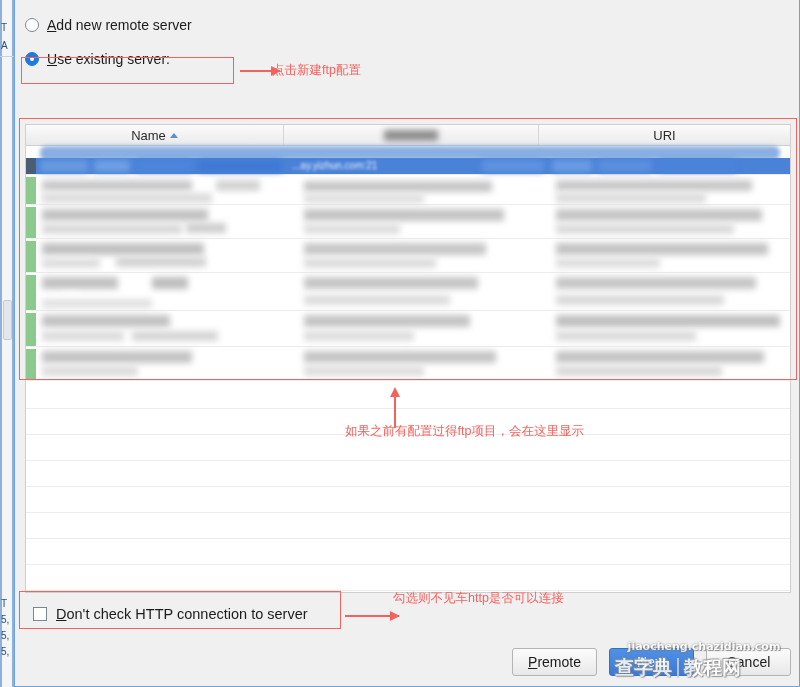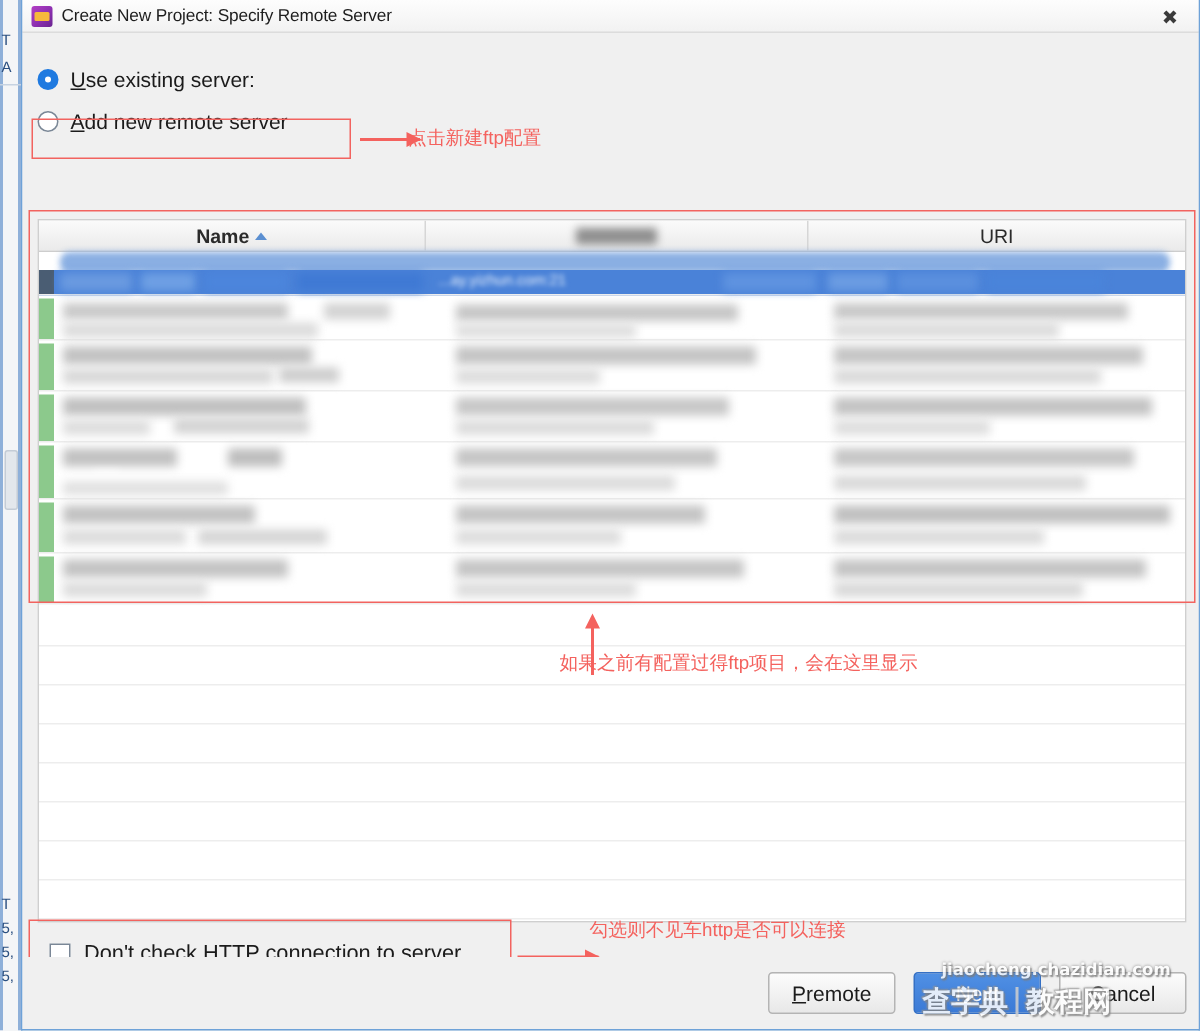--- a/index.html
+++ b/index.html
@@ -247,47 +247,42 @@
   <div class="bgrule" style="top:56px;"></div>
   <div class="bgline" style="top:598px;">T</div>
   <div class="bgline" style="top:614px;">5,</div>
   <div class="bgline" style="top:630px;">5,</div>
   <div class="bgline" style="top:646px;">5,</div>
   <div style="position:absolute;left:3px;top:300px;width:9px;height:40px;background:#e3e7ec;border:1px solid #c4ccd6;border-radius:2px;"></div>
 </div>
 
 <div id="dialog">
 
-  <div id="titlebar">
-    <div id="app-icon"></div>
-    <div id="title-text">Create New Project: Specify Remote Server</div>
-    <div id="close-btn">✖</div>
-  </div>
 
 
   <div id="body">
+
+    <div class="radio-row" style="margin-top:2px;">
+      <div class="radio"></div>
+      <div class="radio-label"><span class="mn">A</span><span>dd new remote server</span></div>
+    </div>
 
     <div class="radio-row" style="margin-top:8px;">
       <div class="radio checked"></div>
       <div class="radio-label"><span class="mn">U</span><span>se existing server:</span></div>
     </div>
 
-    <div class="radio-row" style="margin-top:2px;">
-      <div class="radio"></div>
-      <div class="radio-label"><span class="mn">A</span><span>dd new remote server</span></div>
-    </div>
-
     <div class="anno-box" style="left:6px; top:57px; width:213px; height:27px;"></div>
     <div class="arrow-right" style="left:225px; top:70px; width:40px;"></div>
     <div class="anno-text" style="left:257px; top:62px;">点击新建ftp配置</div>
 
     <div id="table-panel">
 
       <div id="thead">
-        <div class="th" style="width:258px;font-weight:bold;">
+        <div class="th" style="width:258px;">
           <span>Name</span>
           <span class="sort-tri"></span>
         </div>
         <div class="th" style="width:255px;">
           <span class="th-blur" style="display:inline-block;width:54px;height:11px;background:#8e8e8e;border-radius:1px;"></span>
         </div>
         <div class="th" style="flex:1;">
           <span>URI</span>
         </div>
       </div>
@@ -420,21 +415,21 @@
         <div class="trow" style="top:419px; height:26px;">
             <div class="mark"></div>
             <div class="cellwrap"></div>
           </div>
       </div>
     </div>
 
     <div class="anno-box" style="left:4px; top:118px; width:778px; height:262px;"></div>
 
     <div class="arrow-up" style="left:379px; top:396px; height:32px;"></div>
-    <div class="anno-text" style="left:330px; top:412px;margin-left:28px;">如果之前有配置过得ftp项目，会在这里显示</div>
+    <div class="anno-text" style="left:330px; top:423px;">如果之前有配置过得ftp项目，会在这里显示</div>
 
     <div id="cb-row">
       <div class="checkbox"></div>
       <div id="cb-label"><span class="mn">D</span><span>on't check HTTP connection to server</span></div>
     </div>
 
     <div class="anno-box" style="left:4px; top:591px; width:322px; height:38px;"></div>
     <div class="arrow-right" style="left:330px; top:615px; width:54px;"></div>
     <div class="anno-text" style="left:378px; top:590px;">勾选则不见车http是否可以连接</div>
   </div>

